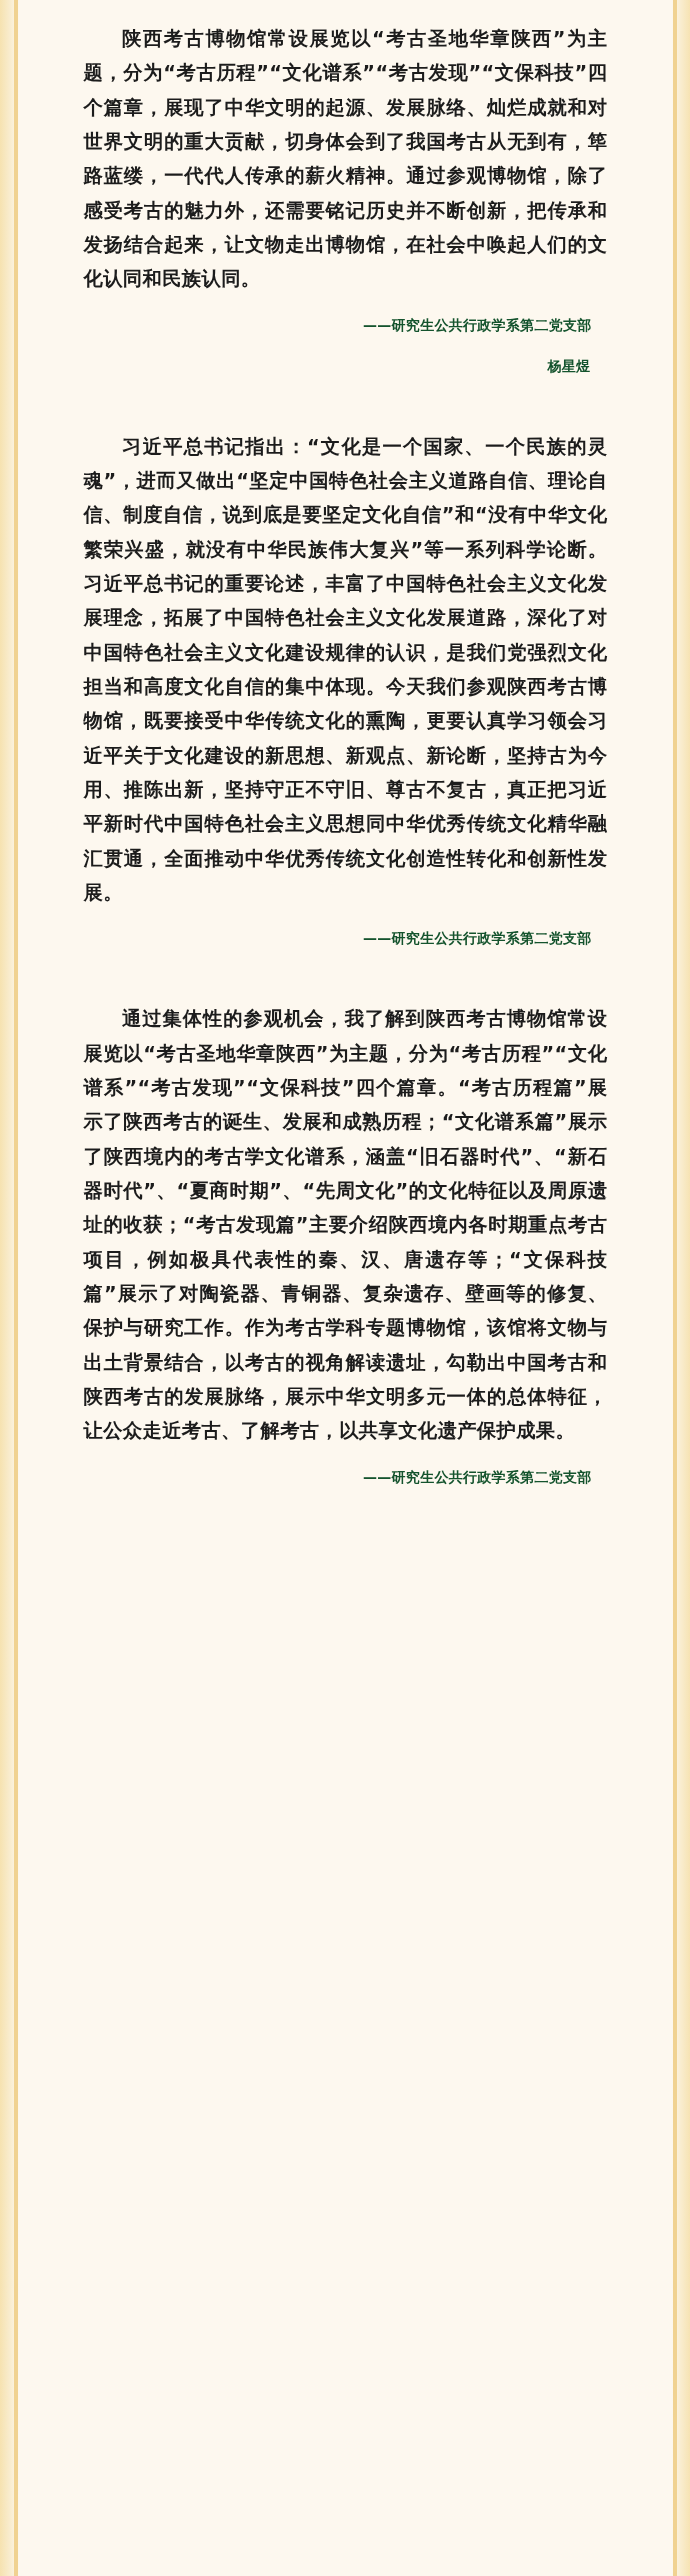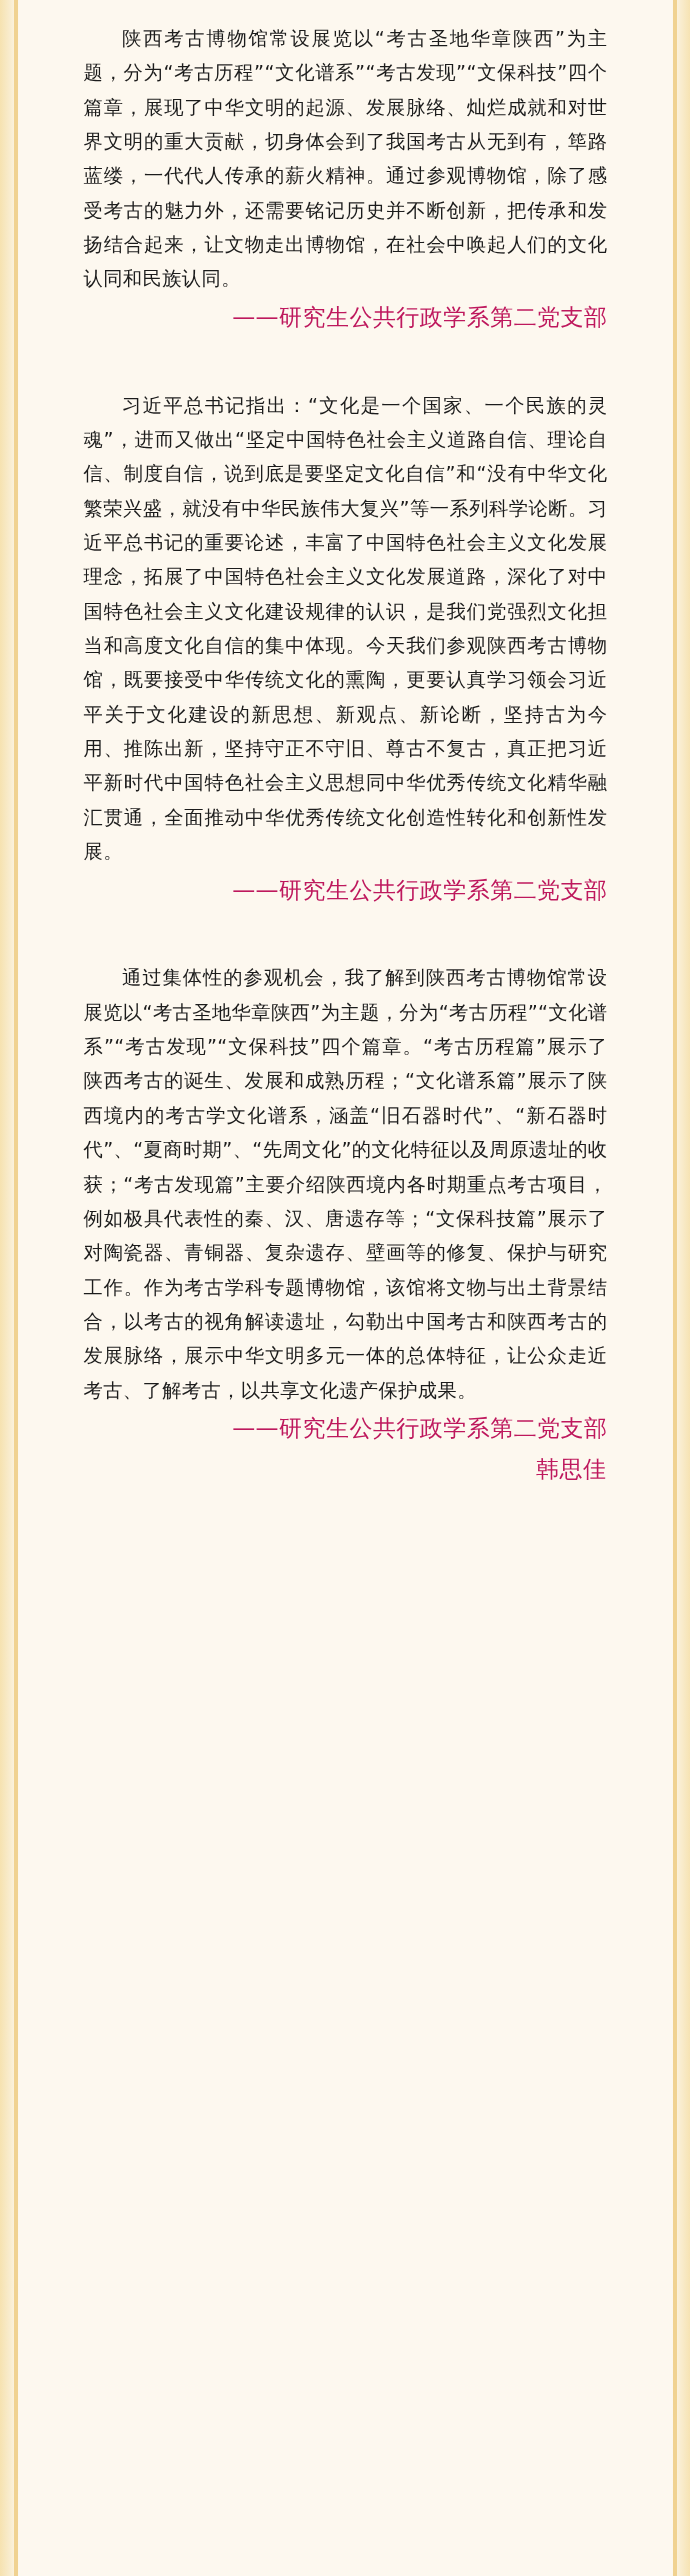--- a/index.html
+++ b/index.html
@@ -12,20 +12,21 @@
     font-family: "Liberation Sans", sans-serif;
   }
   .page {
     position: relative;
     width: 691px;
     min-height: 2576px;
     background: #fdf8ef;
     box-sizing: border-box;
     padding: 22px 0 33px 0;
     overflow: hidden;
+    font-weight: bold;
   }
   
   .ribbon {
     position: absolute;
     top: 0;
     bottom: 0;
     width: 19px;
   }
   .ribbon.left { left: 0; background: linear-gradient(to right, #f6e2b0 0%, #f9edd0 55%, #fdf8ef 100%); }
   .ribbon.right { right: 0; background: linear-gradient(to left, #f6e2b0 0%, #f9edd0 55%, #fdf8ef 100%); }
@@ -57,26 +58,26 @@
     line-height: 1.78;
     color: #1c1c1c;
     text-align: justify;
     text-justify: inter-ideograph;
     text-indent: 2em;
     letter-spacing: 0.02em;
     margin: 0;
   }
   .signature {
     font-family: "DejaVu Sans", "Liberation Sans", sans-serif;
-    font-size: 23px;
+    font-size: 14px;
     line-height: 1.78;
-    color: #be185d;
+    color: #14532d;
     text-align: right;
     letter-spacing: 0.02em;
-    margin: 0;
+    margin: 16px;
   }
   .signature.name {
     padding-right: 1.1px;
   }
 </style>
 </head>
 <body>
 
 <div class="page">
   <div class="ribbon left">
@@ -84,28 +85,28 @@
   </div>
   <div class="ribbon right">
     <div class="ribbon-inner"></div>
   </div>
 
   <div class="content">
 
     <div class="entry">
       <p class="para">陕西考古博物馆常设展览以“考古圣地华章陕西”为主题，分为“考古历程”“文化谱系”“考古发现”“文保科技”四个篇章，展现了中华文明的起源、发展脉络、灿烂成就和对世界文明的重大贡献，切身体会到了我国考古从无到有，筚路蓝缕，一代代人传承的薪火精神。通过参观博物馆，除了感受考古的魅力外，还需要铭记历史并不断创新，把传承和发扬结合起来，让文物走出博物馆，在社会中唤起人们的文化认同和民族认同。</p>
       <p class="signature">——研究生公共行政学系第二党支部</p>
+      <p class="signature name">杨星煜</p>
     </div>
 
     <div class="entry">
       <p class="para">习近平总书记指出：“文化是一个国家、一个民族的灵魂”，进而又做出“坚定中国特色社会主义道路自信、理论自信、制度自信，说到底是要坚定文化自信”和“没有中华文化繁荣兴盛，就没有中华民族伟大复兴”等一系列科学论断。习近平总书记的重要论述，丰富了中国特色社会主义文化发展理念，拓展了中国特色社会主义文化发展道路，深化了对中国特色社会主义文化建设规律的认识，是我们党强烈文化担当和高度文化自信的集中体现。今天我们参观陕西考古博物馆，既要接受中华传统文化的熏陶，更要认真学习领会习近平关于文化建设的新思想、新观点、新论断，坚持古为今用、推陈出新，坚持守正不守旧、尊古不复古，真正把习近平新时代中国特色社会主义思想同中华优秀传统文化精华融汇贯通，全面推动中华优秀传统文化创造性转化和创新性发展。</p>
       <p class="signature">——研究生公共行政学系第二党支部</p>
     </div>
 
     <div class="entry">
       <p class="para">通过集体性的参观机会，我了解到陕西考古博物馆常设展览以“考古圣地华章陕西”为主题，分为“考古历程”“文化谱系”“考古发现”“文保科技”四个篇章。“考古历程篇”展示了陕西考古的诞生、发展和成熟历程；“文化谱系篇”展示了陕西境内的考古学文化谱系，涵盖“旧石器时代”、“新石器时代”、“夏商时期”、“先周文化”的文化特征以及周原遗址的收获；“考古发现篇”主要介绍陕西境内各时期重点考古项目，例如极具代表性的秦、汉、唐遗存等；“文保科技篇”展示了对陶瓷器、青铜器、复杂遗存、壁画等的修复、保护与研究工作。作为考古学科专题博物馆，该馆将文物与出土背景结合，以考古的视角解读遗址，勾勒出中国考古和陕西考古的发展脉络，展示中华文明多元一体的总体特征，让公众走近考古、了解考古，以共享文化遗产保护成果。</p>
       <p class="signature">——研究生公共行政学系第二党支部</p>
-      <p class="signature name">韩思佳</p>
     </div>
 
   </div>
 </div>
 
 
 </body></html>

